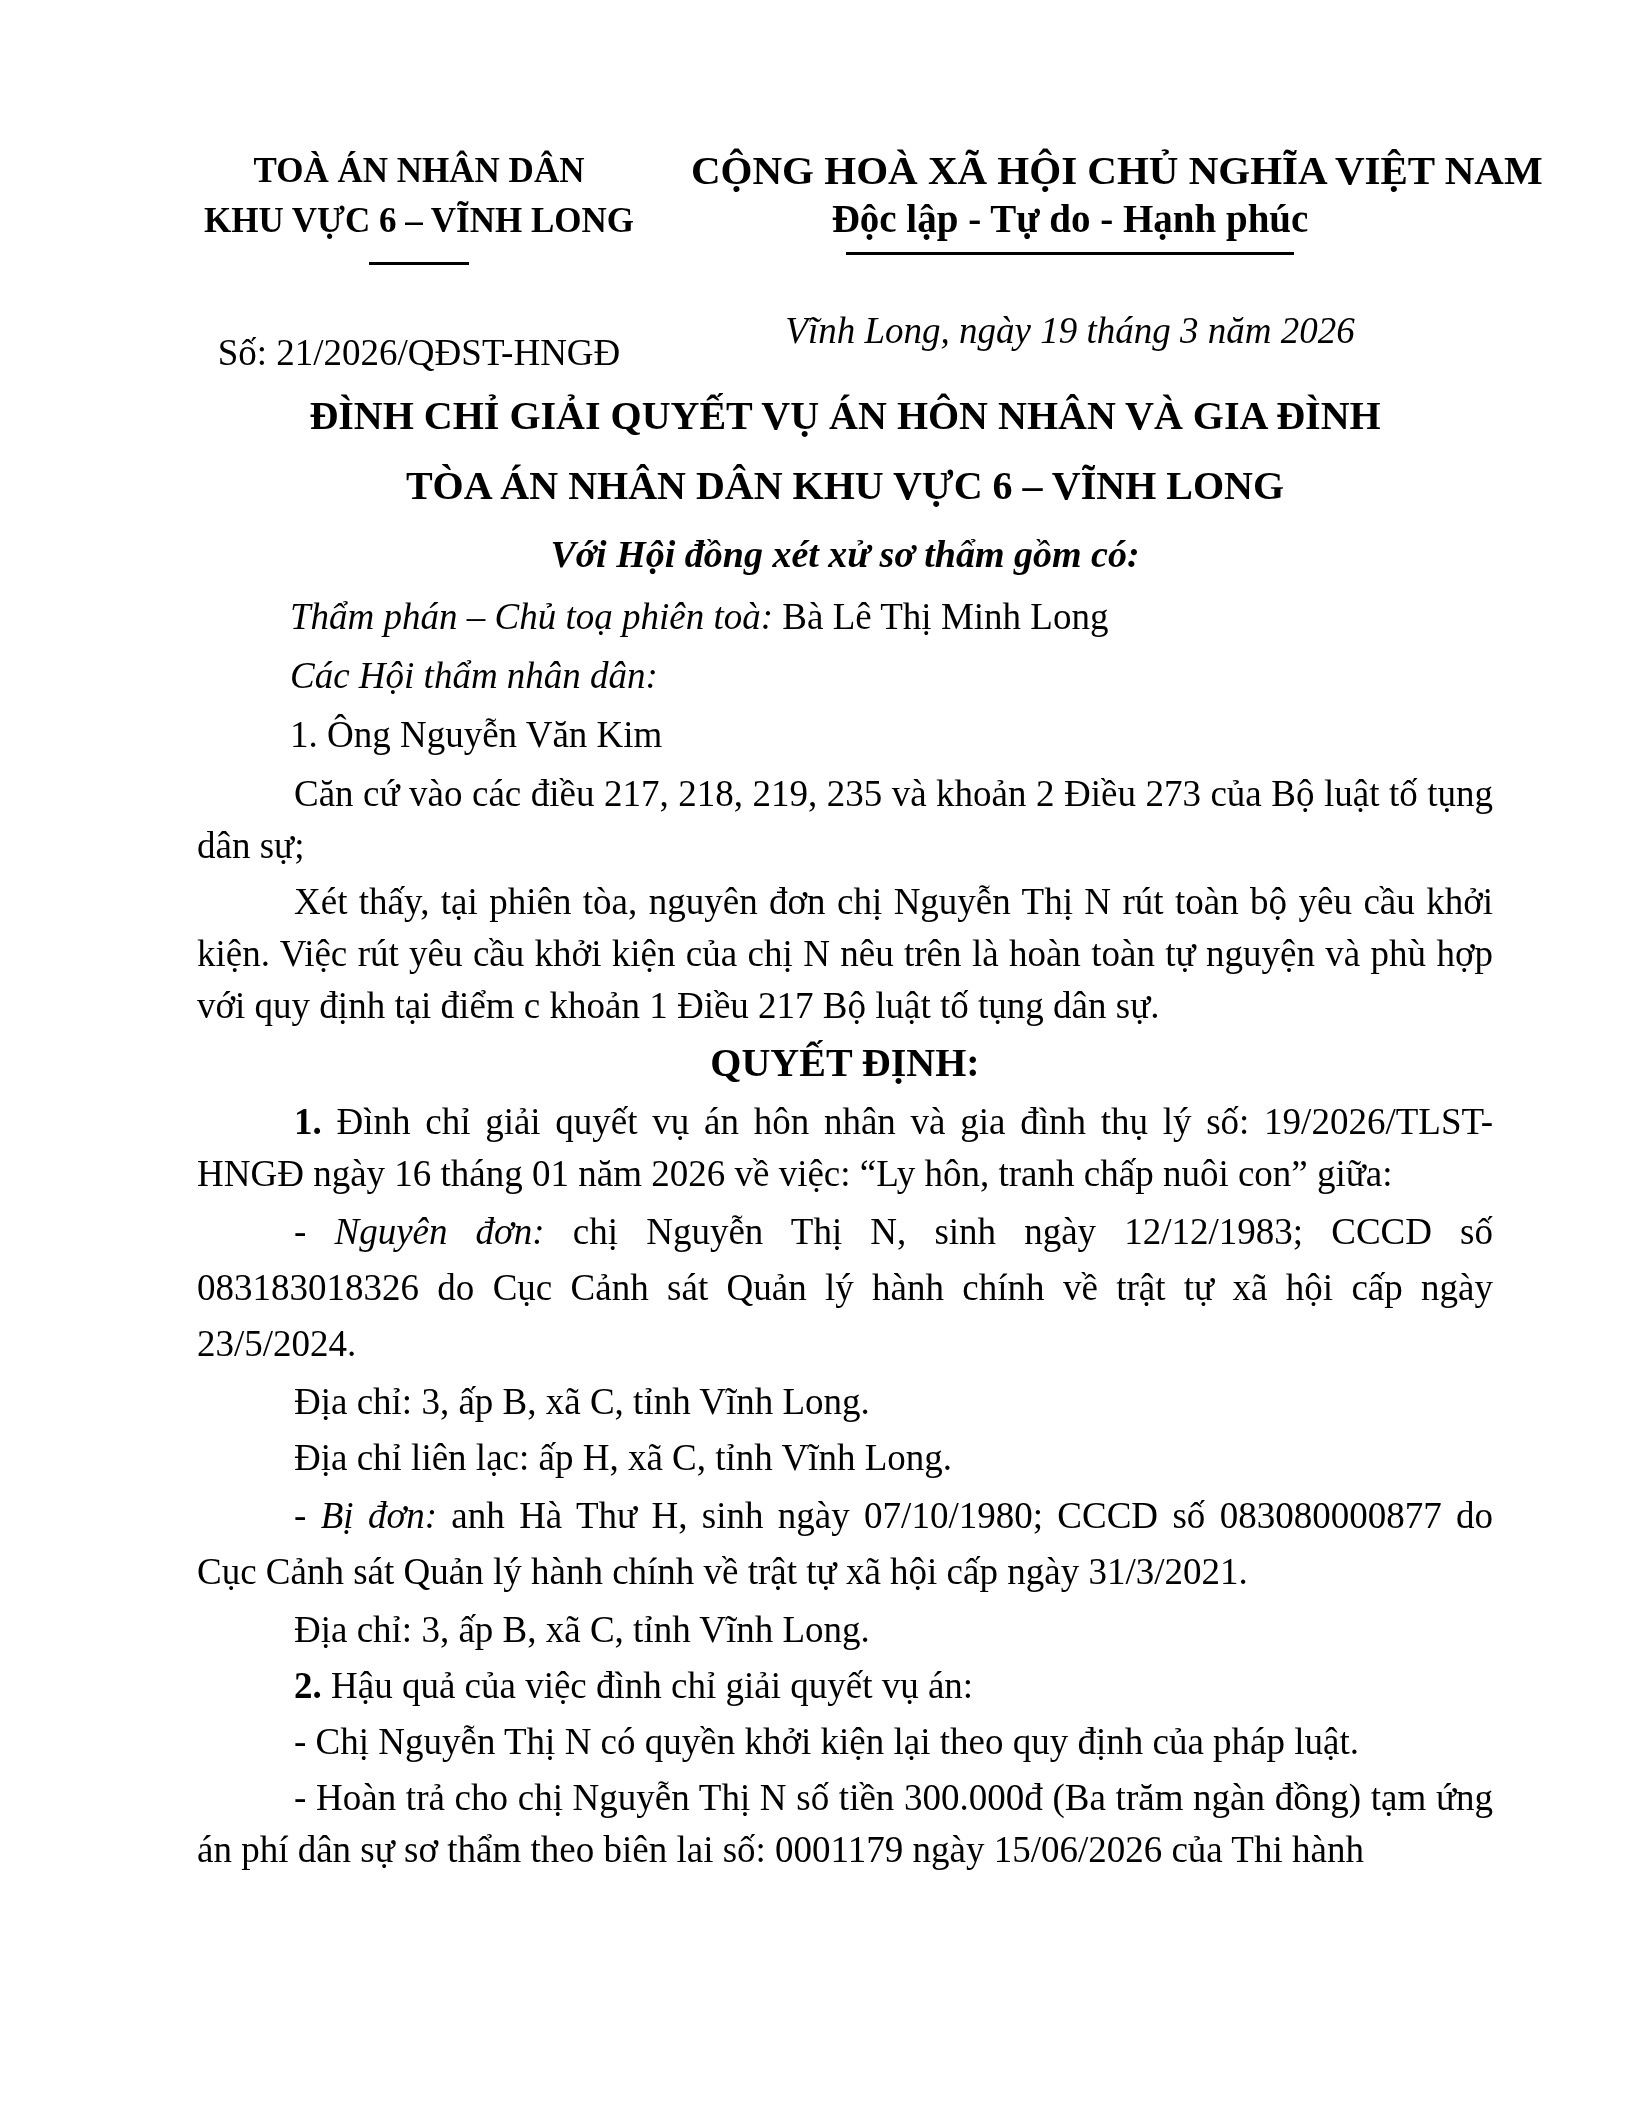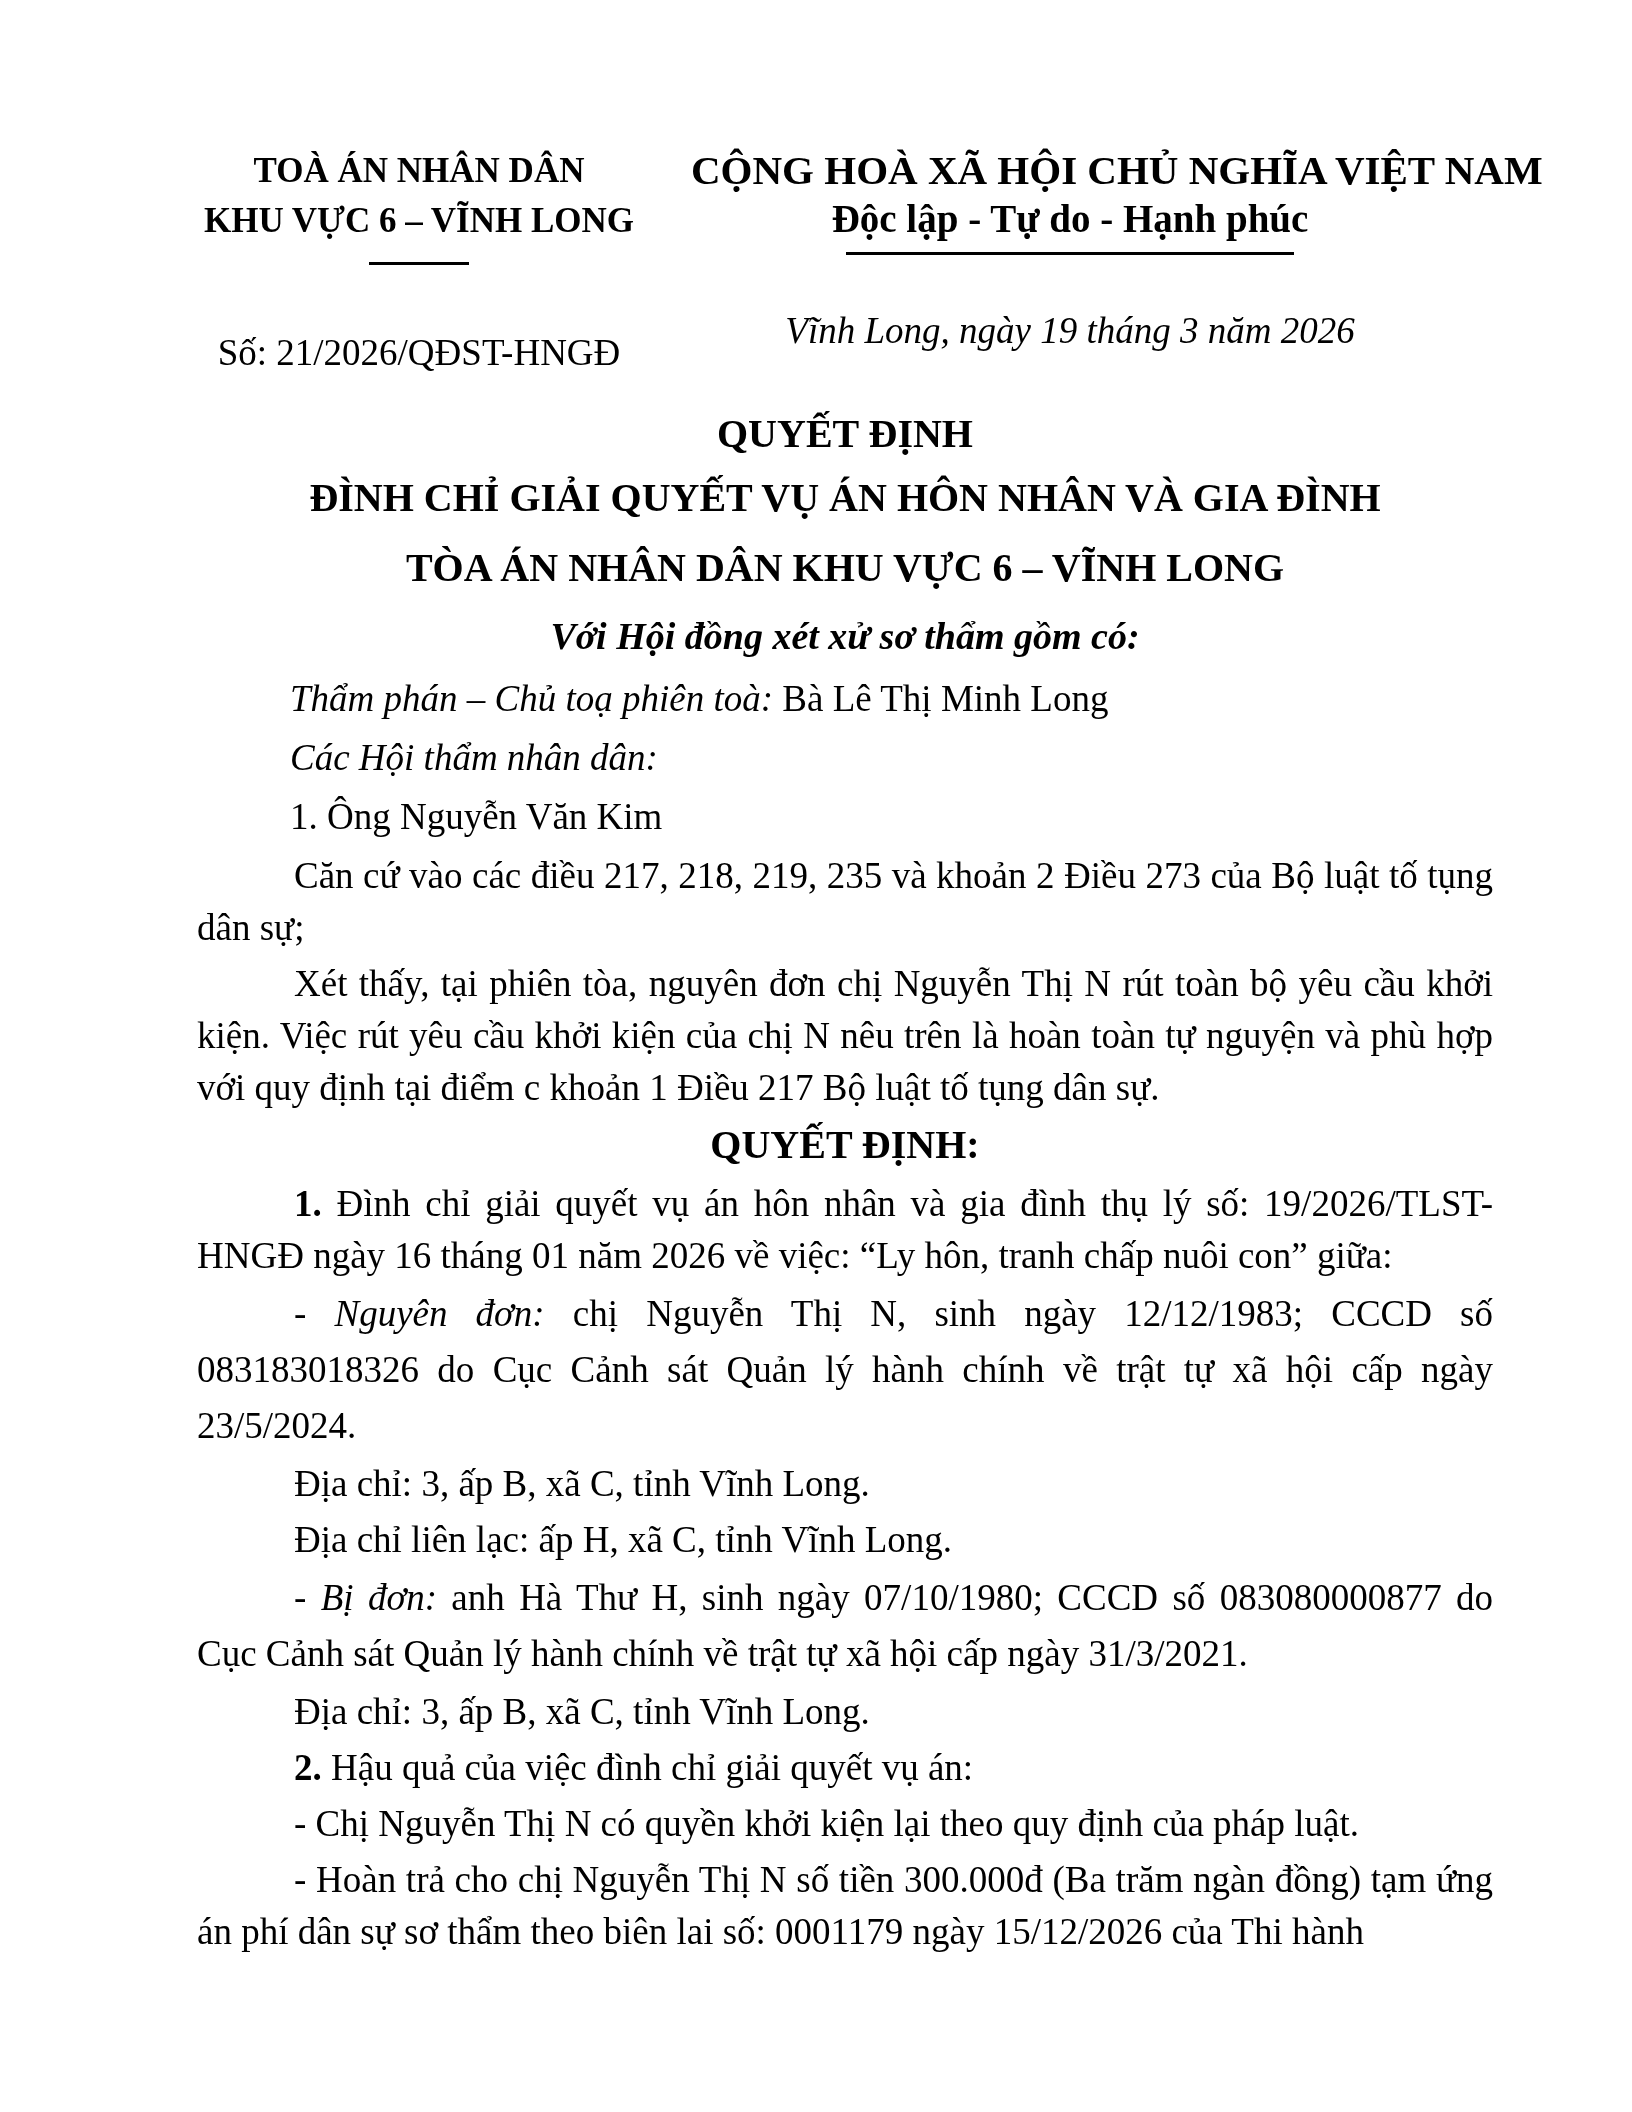--- a/index.html
+++ b/index.html
@@ -61,21 +61,20 @@
     </div>
     <div class="header-right">
       <div class="nat-line1">CỘNG HOÀ XÃ HỘI CHỦ NGHĨA VIỆT NAM</div>
       <div class="nat-line2">Độc lập - Tự do - Hạnh phúc</div>
       <div class="rule-right"></div>
       <div class="date-line">Vĩnh Long, ngày 19 tháng 3 năm 2026</div>
     </div>
   </div>
 
   <div class="title-block">
-    <div class="title-main">QUYẾT ĐỊNH</div>
     <div class="title-sub">ĐÌNH CHỈ GIẢI QUYẾT VỤ ÁN HÔN NHÂN VÀ GIA ĐÌNH</div>
     <div class="title-court">TÒA ÁN NHÂN DÂN KHU VỰC 6 – VĨNH LONG</div>
     <div class="title-panel">Với Hội đồng xét xử sơ thẩm gồm có:</div>
   </div>
 
   <div class="panel">
     <p><span class="it">Thẩm phán – Chủ toạ phiên toà: </span><span>Bà Lê Thị Minh Long</span></p>
     <p class="it">Các Hội thẩm nhân dân:</p>
     <p>1. Ông Nguyễn Văn Kim</p>
   </div>
@@ -92,15 +91,15 @@
   <p class="para">Địa chỉ: 3, ấp B, xã C, tỉnh Vĩnh Long.</p>
   <p class="para">Địa chỉ liên lạc: ấp H, xã C, tỉnh Vĩnh Long.</p>
 
   <p class="para loose"><span>- </span><span class="it">Bị đơn:</span><span> anh Hà Thư H, sinh ngày 07/10/1980; CCCD số 083080000877 do Cục Cảnh sát Quản lý hành chính về trật tự xã hội cấp ngày 31/3/2021.</span></p>
 
   <p class="para">Địa chỉ: 3, ấp B, xã C, tỉnh Vĩnh Long.</p>
 
   <p class="para"><span class="bd">2.</span><span> Hậu quả của việc đình chỉ giải quyết vụ án:</span></p>
 
   <p class="para">- Chị Nguyễn Thị N có quyền khởi kiện lại theo quy định của pháp luật.</p>
-  <p class="para">- Hoàn trả cho chị Nguyễn Thị N số tiền 300.000đ (Ba trăm ngàn đồng) tạm ứng án phí dân sự sơ thẩm theo biên lai số: 0001179 ngày 15/12/2026 của Thi hành</p>
+  <p class="para">- Hoàn trả cho chị Nguyễn Thị N số tiền 300.000đ (Ba trăm ngàn đồng) tạm ứng án phí dân sự sơ thẩm theo biên lai số: 0001179 ngày 15/06/2026 của Thi hành</p>
 
 </div>
 
 </body></html>

